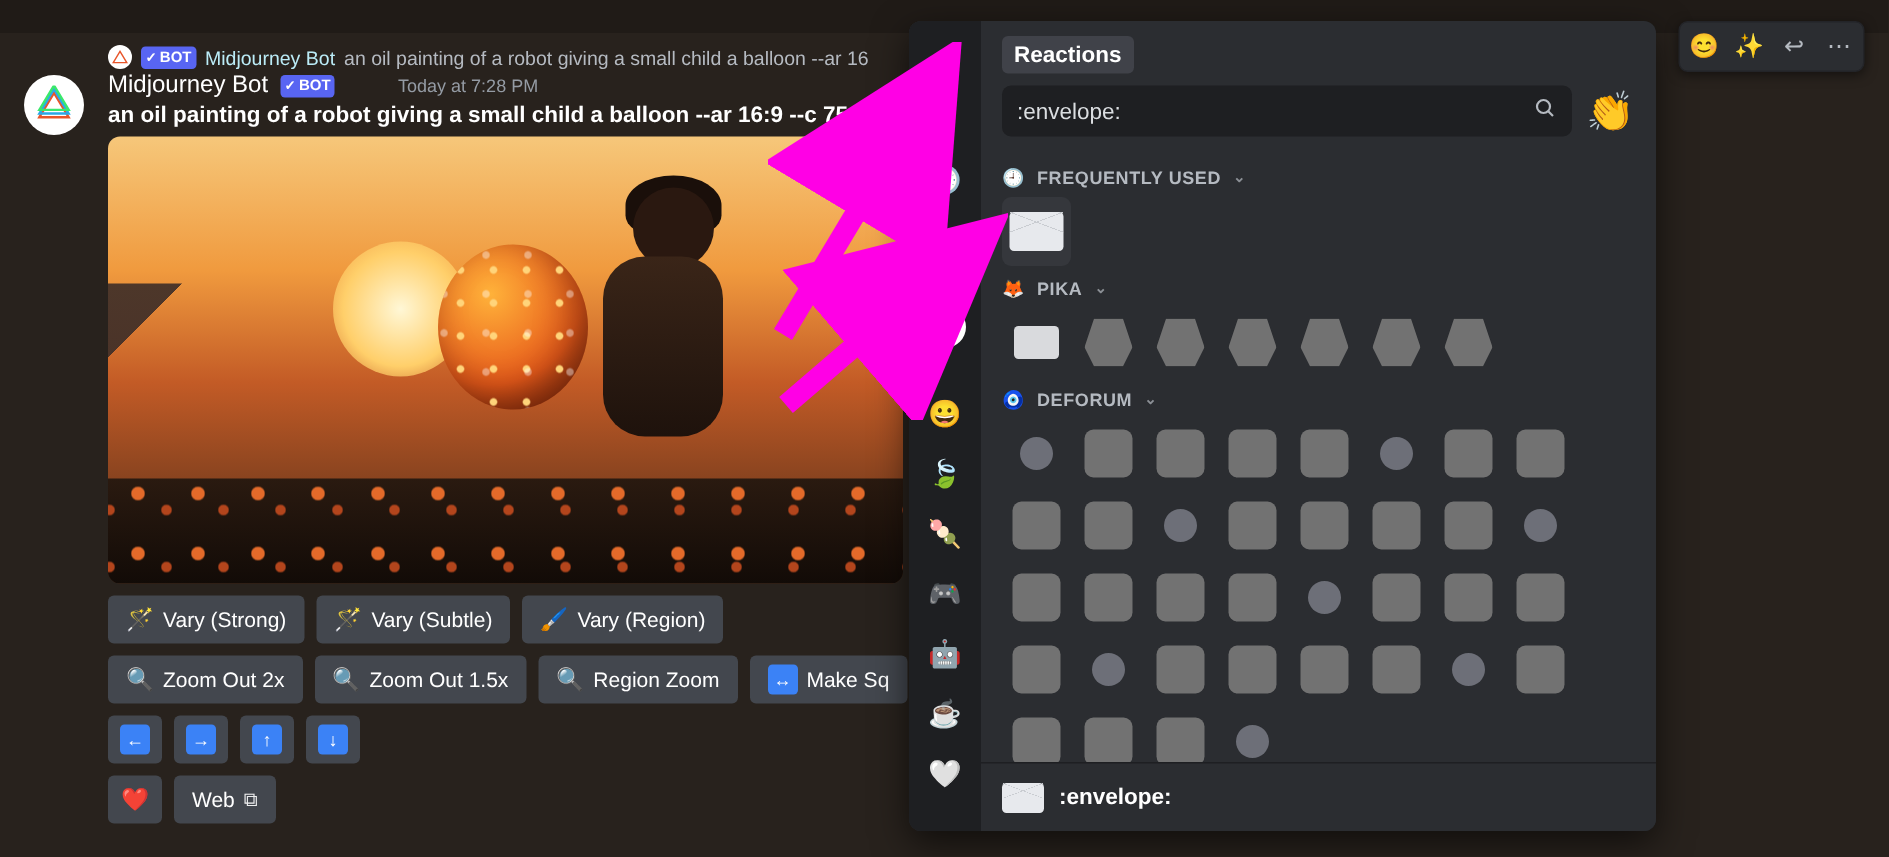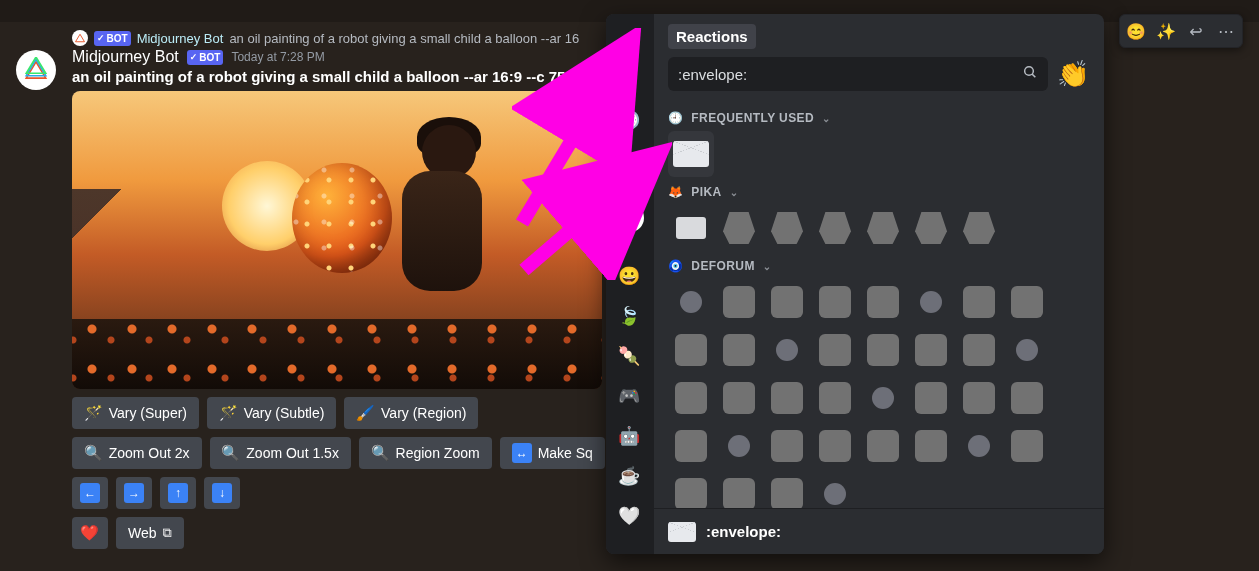--- a/index.html
+++ b/index.html
@@ -40,21 +40,21 @@
     padding:0 3px; border-radius:3px; display:inline-flex; align-items:center; gap:2px;
     height:15px; line-height:15px;
   }
   .bot-tag::before { content:"✓"; font-size:9px; }
 
   .reply-author { color:#bbecf7; font-weight:500; }
   .reply-text { color:#b5bac1; white-space:nowrap; overflow:hidden; text-overflow:ellipsis; max-width: 400px; }
 
   .author-line { display:flex; align-items:center; gap:8px; margin-top:2px;}
   .author-name { color:#fff; font-weight:500; font-size:16px; }
-  .timestamp { color:#949ba4; font-size:12px; }
+  .timestamp { color:#949ba4; font-size:12px;margin-left:34px; }
 
   .prompt-text { color:#fff; font-weight:600; font-size:15px; margin-top:2px; white-space:nowrap; overflow:hidden; }
 
   .image-embed {
     width: 530px; height: 298px; border-radius: 8px;
     margin-top: 6px; overflow:hidden; position:relative;
     background: linear-gradient(180deg,#f6c77a 0%, #f09a3e 30%, #c35b26 55%, #4a2a18 100%);
   }
   .sun { position:absolute; left:150px; top:70px; width:90px; height:90px; border-radius:50%; background:radial-gradient(circle,#fff7d6, #ffcf6a 60%, rgba(255,200,100,0));}
   .mtn { position:absolute; bottom:80px; left:0; right:0; height:140px;
@@ -238,21 +238,21 @@
             <div class="head"></div>
             <div class="body"></div>
           </div>
         <div class="flowers"></div>
       </div>
 
       <div class="btn-rows">
         <div class="btn-row" id="brow1">
             <button class="dbtn">
               <span class="emj">🪄</span>
-              <span>Vary (Super)</span>
+              <span>Vary (Strong)</span>
             </button>
             <button class="dbtn">
               <span class="emj">🪄</span>
               <span>Vary (Subtle)</span>
             </button>
             <button class="dbtn">
               <span class="emj">🖌️</span>
               <span>Vary (Region)</span>
             </button>
           </div>

